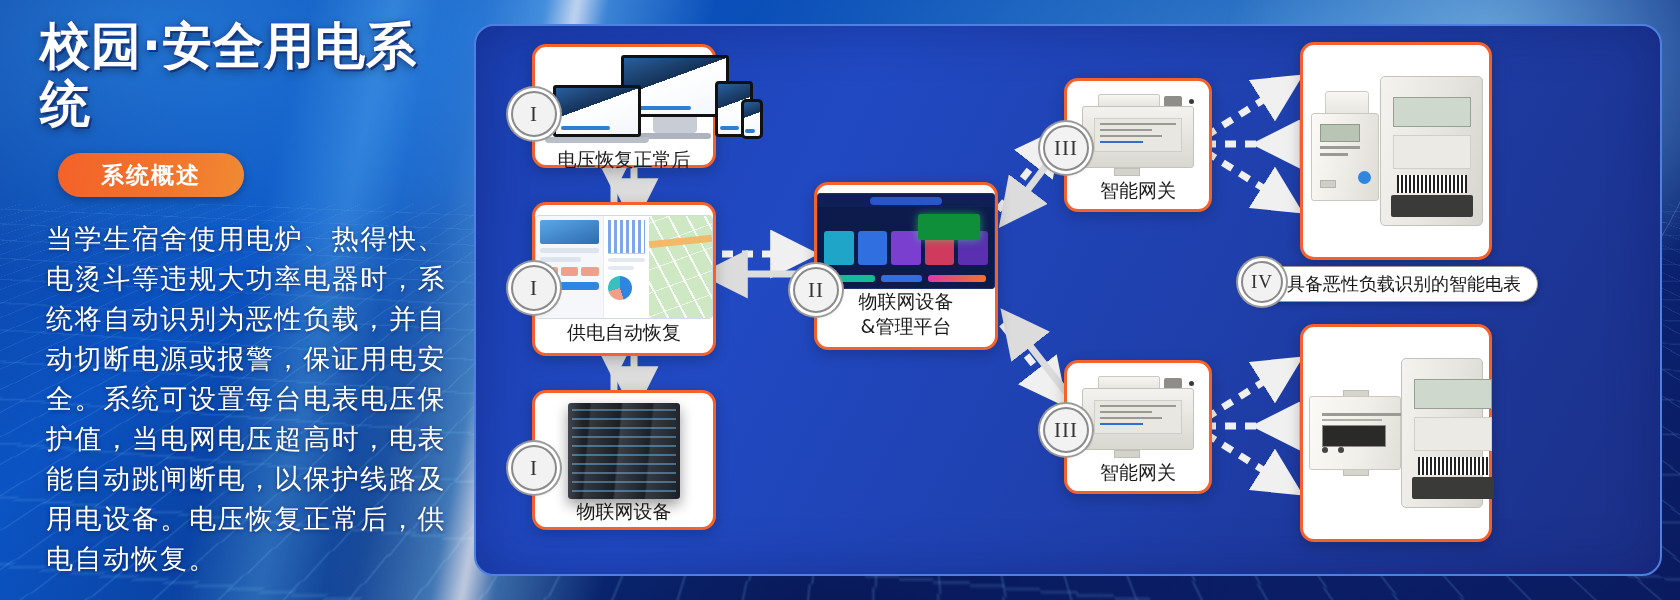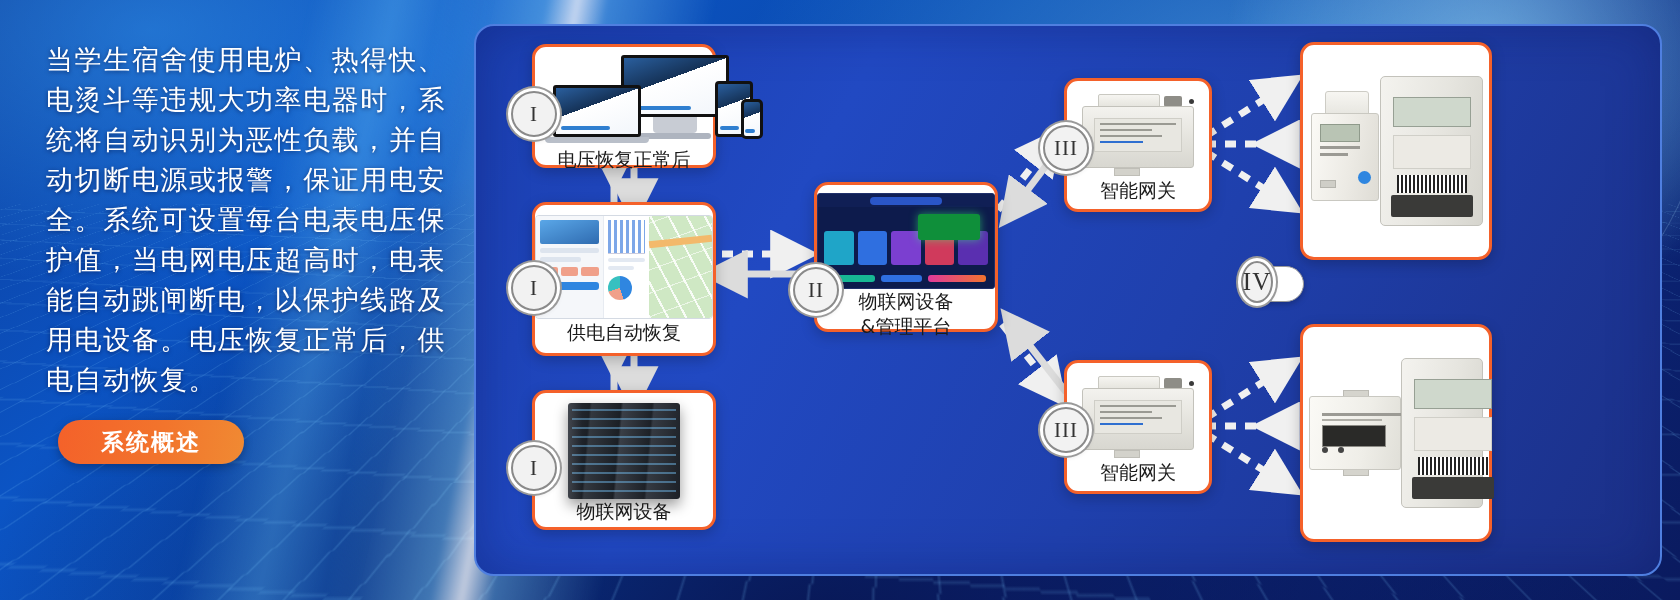--- a/index.html
+++ b/index.html
@@ -287,22 +287,23 @@
 <div id="bg">
   <div id="bg-grid"></div>
   <div id="bg-sweep1"></div>
   <div id="bg-sweep2"></div>
   <div id="bg-arc"></div>
   <div id="bg-arc2"></div>
   <div id="bg-glow-tr"></div>
 </div>
 
 <div id="left-panel">
+  <div id="page-title">校园·安全用电系统</div>
+  <div id="overview-badge">系统概述</div>
   <div id="overview-text">当学生宿舍使用电炉、热得快、电烫斗等违规大功率电器时，系统将自动识别为恶性负载，并自动切断电源或报警，保证用电安全。系统可设置每台电表电压保护值，当电网电压超高时，电表能自动跳闸断电，以保护线路及用电设备。电压恢复正常后，供电自动恢复。</div>
-  <div id="overview-badge">系统概述</div>
 </div>
 
 <div id="diagram">
 
   <svg id="links" width="1188" height="552" viewBox="0 0 1188 552">
     <defs>
       <marker id="ah-solid" markerWidth="7" markerHeight="7" refX="3.4" refY="3.5" orient="auto">
         <path d="M0,0 L7,3.5 L0,7 Z" fill="#dcdcdc"></path>
       </marker>
       <marker id="ah-dash" markerWidth="7" markerHeight="7" refX="3.4" refY="3.5" orient="auto">
@@ -394,21 +395,21 @@
   </div>
 
   <div class="node" style="left:56px; top:364px; width:184px; height:140px; padding:10px 0 8px 0;">
     <div class="badge" style="left:-24px; top:52px;">I</div>
     <div class="node-media">
       <div class="dev-server"></div>
     </div>
     <div class="node-label">物联网设备</div>
   </div>
 
-  <div class="node" style="left:338px; top:156px; width:184px; height:150px; padding:8px 0 6px 0;">
+  <div class="node" style="left:338px; top:156px; width:184px; height:168px; padding:8px 0 6px 0;">
     <div class="badge" style="left:-24px; top:82px;">II</div>
     <div class="node-media" style="flex:none;">
       <div class="dev-iot">
         <div class="iot-top">
             <i></i>
           </div>
         <div class="iot-badge"></div>
         <div class="iot-tiles">
             <i></i>
             <i></i>
@@ -506,16 +507,17 @@
       <div class="mc-body">
         <div class="mc-lcd"></div>
           <div class="mc-mid"></div>
         <div class="mc-code"></div>
           <div class="mc-dark"></div>
       </div>
     </div>
   </div>
 
   <div id="meter-callout" style="left:770px; top:240px;">
-    <div class="badge" style="left:-6px; top:-6px; width:32px; height:42px; font-size:25px;">IV</div>
+    <div class="badge" style="left:-6px; top:-6px; width:42px; height:42px; font-size:19px;">IV</div>
+    <span>具备恶性负载识别的智能电表</span>
   </div>
 
 </div>
 
 </body></html>

